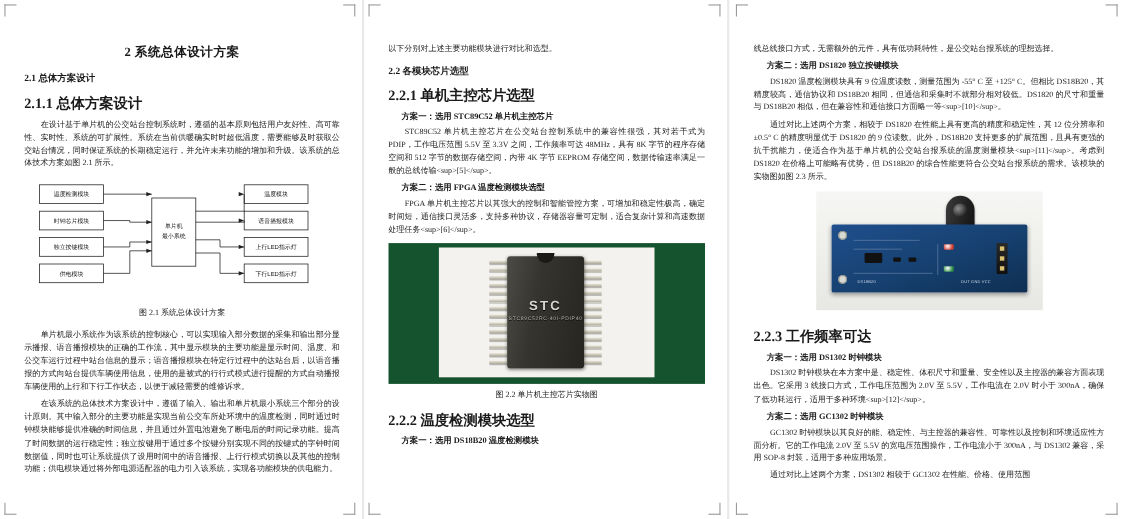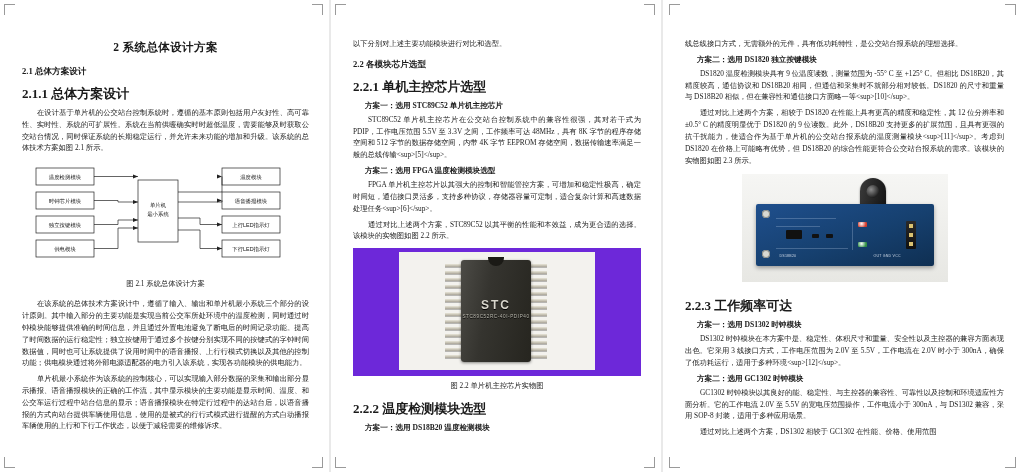--- a/index.html
+++ b/index.html
@@ -118,21 +118,21 @@
     margin: 8px 0 0 0;
   }
   .fig-block svg { display: block; }
 
   
   .fig-chip {
     position: relative;
     width: 100%;
     height: 128px;
     margin: 6px 0 0 0;
-    background: #6d28d9;
+    background: #14532d;
   }
   .chip-photo {
     position: absolute;
     left: 50%;
     transform: translateX(-50%);
     top: 4px;
     width: 196px;
     height: 118px;
     background: #f3f2ee;
     overflow: hidden;
@@ -343,41 +343,40 @@
             <text x="229" y="40.6">语音播报模块</text>
             <text x="229" y="64.6">上行LED指示灯</text>
             <text x="229" y="88.6">下行LED指示灯</text>
             <text x="136" y="45">单片机</text>
             <text x="136" y="54">最小系统</text>
           </g>
         </svg>
       </div>
       <div class="cap">图 2.1 系统总体设计方案</div>
 
+      <p class="body">单片机最小系统作为该系统的控制核心，可以实现输入部分数据的采集和输出部分显示播报、语音播报模块的正确的工作流，其中显示模块的主要功能是显示时间、温度、和公交车运行过程中站台信息的显示；语音播报模块在特定行过程中的达站台后，以语音播报的方式向站台提供车辆使用信息，使用的是被式的行行式模式进行提醒的方式自动播报车辆使用的上行和下行工作状态，以便于减轻需要的维修诉求。</p>
       <p class="body">在该系统的总体技术方案设计中，遵循了输入、输出和单片机最小系统三个部分的设计原则。其中输入部分的主要功能是实现当前公交车所处环境中的温度检测，同时通过时钟模块能够提供准确的时间信息，并且通过外置电池避免了断电后的时间记录功能。提高了时间数据的运行稳定性；独立按键用于通过多个按键分别实现不同的按键式的字钟时间数据值，同时也可让系统提供了设用时间中的语音播报、上行行模式切换以及其他的控制功能；供电模块通过将外部电源适配器的电力引入该系统，实现各功能模块的供电能力。</p>
-      <p class="body">单片机最小系统作为该系统的控制核心，可以实现输入部分数据的采集和输出部分显示播报、语音播报模块的正确的工作流，其中显示模块的主要功能是显示时间、温度、和公交车运行过程中站台信息的显示；语音播报模块在特定行过程中的达站台后，以语音播报的方式向站台提供车辆使用信息，使用的是被式的行行式模式进行提醒的方式自动播报车辆使用的上行和下行工作状态，以便于减轻需要的维修诉求。</p>
     </div>
   </div>
 
   <div class="col col2">
     <div class="crop tl" style="left:4px;top:4px"></div>
     <div class="crop tr" style="right:6px;top:4px"></div>
     <div class="crop bl" style="left:4px;bottom:4px"></div>
     <div class="crop br" style="right:6px;bottom:4px"></div>
 
     <div class="inner">
       <p class="body noind">以下分别对上述主要功能模块进行对比和选型。</p>
 
       <h2 class="sec">2.2 各模块芯片选型</h2>
       <h3 class="sub">2.2.1 单机主控芯片选型</h3>
       <h4 class="plan">方案一：选用 STC89C52 单片机主控芯片</h4>
       <p class="body">STC89C52 单片机主控芯片在公交站台控制系统中的兼容性很强，其对若干式为 PDIP，工作电压范围 5.5V 至 3.3V 之间，工作频率可达 48MHz，具有 8K 字节的程序存储空间和 512 字节的数据存储空间，内带 4K 字节 EEPROM 存储空间，数据传输速率满足一般的总线传输&lt;sup&gt;[5]&lt;/sup&gt;。</p>
       <h4 class="plan">方案二：选用 FPGA 温度检测模块选型</h4>
       <p class="body">FPGA 单片机主控芯片以其强大的控制和智能管控方案，可增加和稳定性极高，确定时间短，通信接口灵活多，支持多种协议，存储器容量可定制，适合复杂计算和高速数据处理任务&lt;sup&gt;[6]&lt;/sup&gt;。</p>
-      <p class="body">通过对比上述两个方案，STC89C52 以其平衡的性能和本效益，成为更合适的选择。该模块的实物图如图 2.2 所示。</p>
 
       <div class="fig-chip">
         <div class="chip-photo">
           <div class="pins left">
             <div class="pin" style="top:2px"></div>
               <div class="pin" style="top:9px"></div>
             <div class="pin" style="top:16px"></div>
               <div class="pin" style="top:23px"></div>
             <div class="pin" style="top:30px"></div>
               <div class="pin" style="top:37px"></div>

